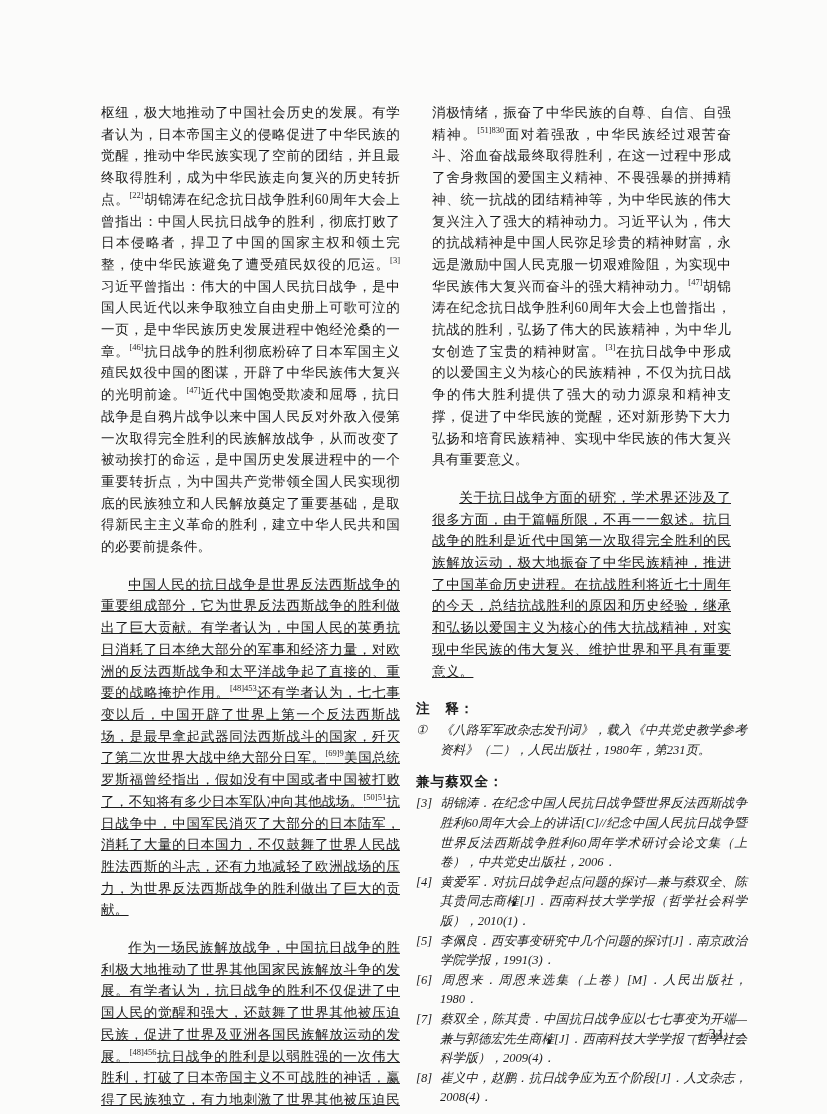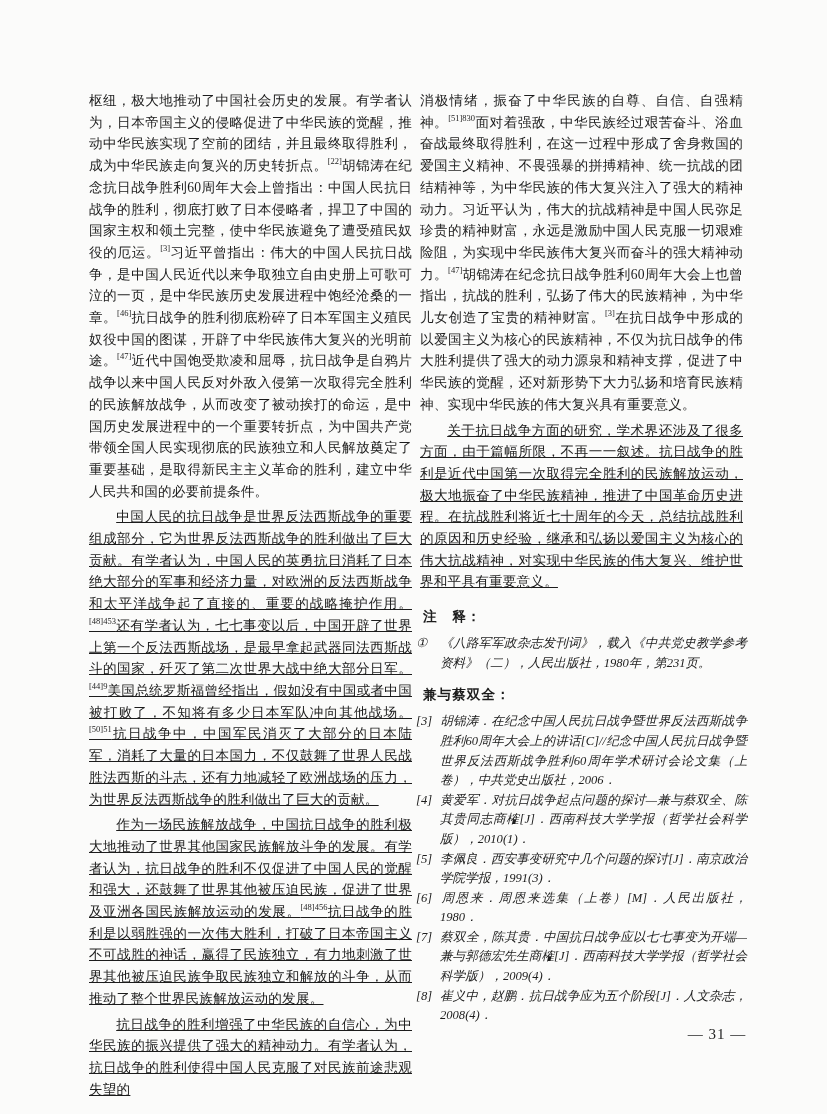--- a/index.html
+++ b/index.html
@@ -17,34 +17,34 @@
   }
   .col {
     position: absolute;
     top: 86px;
     width: 331px;
     text-align: justify;
   }
   .col-left  { left: 85px; }
   .col-right { left: 416px; }
   p.body {
-    margin: 4px;
+    margin: 16px;
     font-size: 13.6px;
     line-height: 21.7px;
     letter-spacing: 0.2px;
   }
   p.body.indent { text-indent: 2em; text-decoration: underline; }
   sup {
     font-size: 8.5px;
     line-height: 0;
     vertical-align: super;
     letter-spacing: 0;
   }
   .sec-title {
-    margin: 7px;
+    margin: 0;
     font-weight: bold;
     font-size: 13.6px;
     line-height: 21px;
     letter-spacing: 1px;
   }
   .notes { margin-top: 13px; }
   .refs  { margin-top: 11px; }
   .notes .list, .refs .list { margin-top: 2px; }
   p.hang {
     margin: 0;
@@ -72,21 +72,21 @@
     letter-spacing: 1px;
   }
 </style>
 </head>
 <body>
 
 <div class="page">
 
   <div class="col col-left">
       <p class="body">枢纽，极大地推动了中国社会历史的发展。有学者认为，日本帝国主义的侵略促进了中华民族的觉醒，推动中华民族实现了空前的团结，并且最终取得胜利，成为中华民族走向复兴的历史转折点。<sup>[22]</sup>胡锦涛在纪念抗日战争胜利60周年大会上曾指出：中国人民抗日战争的胜利，彻底打败了日本侵略者，捍卫了中国的国家主权和领土完整，使中华民族避免了遭受殖民奴役的厄运。<sup>[3]</sup>习近平曾指出：伟大的中国人民抗日战争，是中国人民近代以来争取独立自由史册上可歌可泣的一页，是中华民族历史发展进程中饱经沧桑的一章。<sup>[46]</sup>抗日战争的胜利彻底粉碎了日本军国主义殖民奴役中国的图谋，开辟了中华民族伟大复兴的光明前途。<sup>[47]</sup>近代中国饱受欺凌和屈辱，抗日战争是自鸦片战争以来中国人民反对外敌入侵第一次取得完全胜利的民族解放战争，从而改变了被动挨打的命运，是中国历史发展进程中的一个重要转折点，为中国共产党带领全国人民实现彻底的民族独立和人民解放奠定了重要基础，是取得新民主主义革命的胜利，建立中华人民共和国的必要前提条件。</p>
-      <p class="body indent">中国人民的抗日战争是世界反法西斯战争的重要组成部分，它为世界反法西斯战争的胜利做出了巨大贡献。有学者认为，中国人民的英勇抗日消耗了日本绝大部分的军事和经济力量，对欧洲的反法西斯战争和太平洋战争起了直接的、重要的战略掩护作用。<sup>[48]453</sup>还有学者认为，七七事变以后，中国开辟了世界上第一个反法西斯战场，是最早拿起武器同法西斯战斗的国家，歼灭了第二次世界大战中绝大部分日军。<sup>[44]9</sup>美国总统罗斯福曾经指出，假如没有中国或者中国被打败了，不知将有多少日本军队冲向其他战场。<sup>[50]51</sup>抗日战争中，中国军民消灭了大部分的日本陆军，消耗了大量的日本国力，不仅鼓舞了世界人民战胜法西斯的斗志，还有力地减轻了欧洲战场的压力，为世界反法西斯战争的胜利做出了巨大的贡献。</p>
+      <p class="body indent">中国人民的抗日战争是世界反法西斯战争的重要组成部分，它为世界反法西斯战争的胜利做出了巨大贡献。有学者认为，中国人民的英勇抗日消耗了日本绝大部分的军事和经济力量，对欧洲的反法西斯战争和太平洋战争起了直接的、重要的战略掩护作用。<sup>[48]453</sup>还有学者认为，七七事变以后，中国开辟了世界上第一个反法西斯战场，是最早拿起武器同法西斯战斗的国家，歼灭了第二次世界大战中绝大部分日军。<sup>[69]9</sup>美国总统罗斯福曾经指出，假如没有中国或者中国被打败了，不知将有多少日本军队冲向其他战场。<sup>[50]51</sup>抗日战争中，中国军民消灭了大部分的日本陆军，消耗了大量的日本国力，不仅鼓舞了世界人民战胜法西斯的斗志，还有力地减轻了欧洲战场的压力，为世界反法西斯战争的胜利做出了巨大的贡献。</p>
       <p class="body indent">作为一场民族解放战争，中国抗日战争的胜利极大地推动了世界其他国家民族解放斗争的发展。有学者认为，抗日战争的胜利不仅促进了中国人民的觉醒和强大，还鼓舞了世界其他被压迫民族，促进了世界及亚洲各国民族解放运动的发展。<sup>[48]456</sup>抗日战争的胜利是以弱胜强的一次伟大胜利，打破了日本帝国主义不可战胜的神话，赢得了民族独立，有力地刺激了世界其他被压迫民族争取民族独立和解放的斗争，从而推动了整个世界民族解放运动的发展。</p>
       <p class="body indent">抗日战争的胜利增强了中华民族的自信心，为中华民族的振兴提供了强大的精神动力。有学者认为，抗日战争的胜利使得中国人民克服了对民族前途悲观失望的</p>
     </div>
 
   <div class="col col-right">
     <div>
         <p class="body">消极情绪，振奋了中华民族的自尊、自信、自强精神。<sup>[51]830</sup>面对着强敌，中华民族经过艰苦奋斗、浴血奋战最终取得胜利，在这一过程中形成了舍身救国的爱国主义精神、不畏强暴的拼搏精神、统一抗战的团结精神等，为中华民族的伟大复兴注入了强大的精神动力。习近平认为，伟大的抗战精神是中国人民弥足珍贵的精神财富，永远是激励中国人民克服一切艰难险阻，为实现中华民族伟大复兴而奋斗的强大精神动力。<sup>[47]</sup>胡锦涛在纪念抗日战争胜利60周年大会上也曾指出，抗战的胜利，弘扬了伟大的民族精神，为中华儿女创造了宝贵的精神财富。<sup>[3]</sup>在抗日战争中形成的以爱国主义为核心的民族精神，不仅为抗日战争的伟大胜利提供了强大的动力源泉和精神支撑，促进了中华民族的觉醒，还对新形势下大力弘扬和培育民族精神、实现中华民族的伟大复兴具有重要意义。</p>
         <p class="body indent">关于抗日战争方面的研究，学术界还涉及了很多方面，由于篇幅所限，不再一一叙述。抗日战争的胜利是近代中国第一次取得完全胜利的民族解放运动，极大地振奋了中华民族精神，推进了中国革命历史进程。在抗战胜利将近七十周年的今天，总结抗战胜利的原因和历史经验，继承和弘扬以爱国主义为核心的伟大抗战精神，对实现中华民族的伟大复兴、维护世界和平具有重要意义。</p>
       </div>
 

